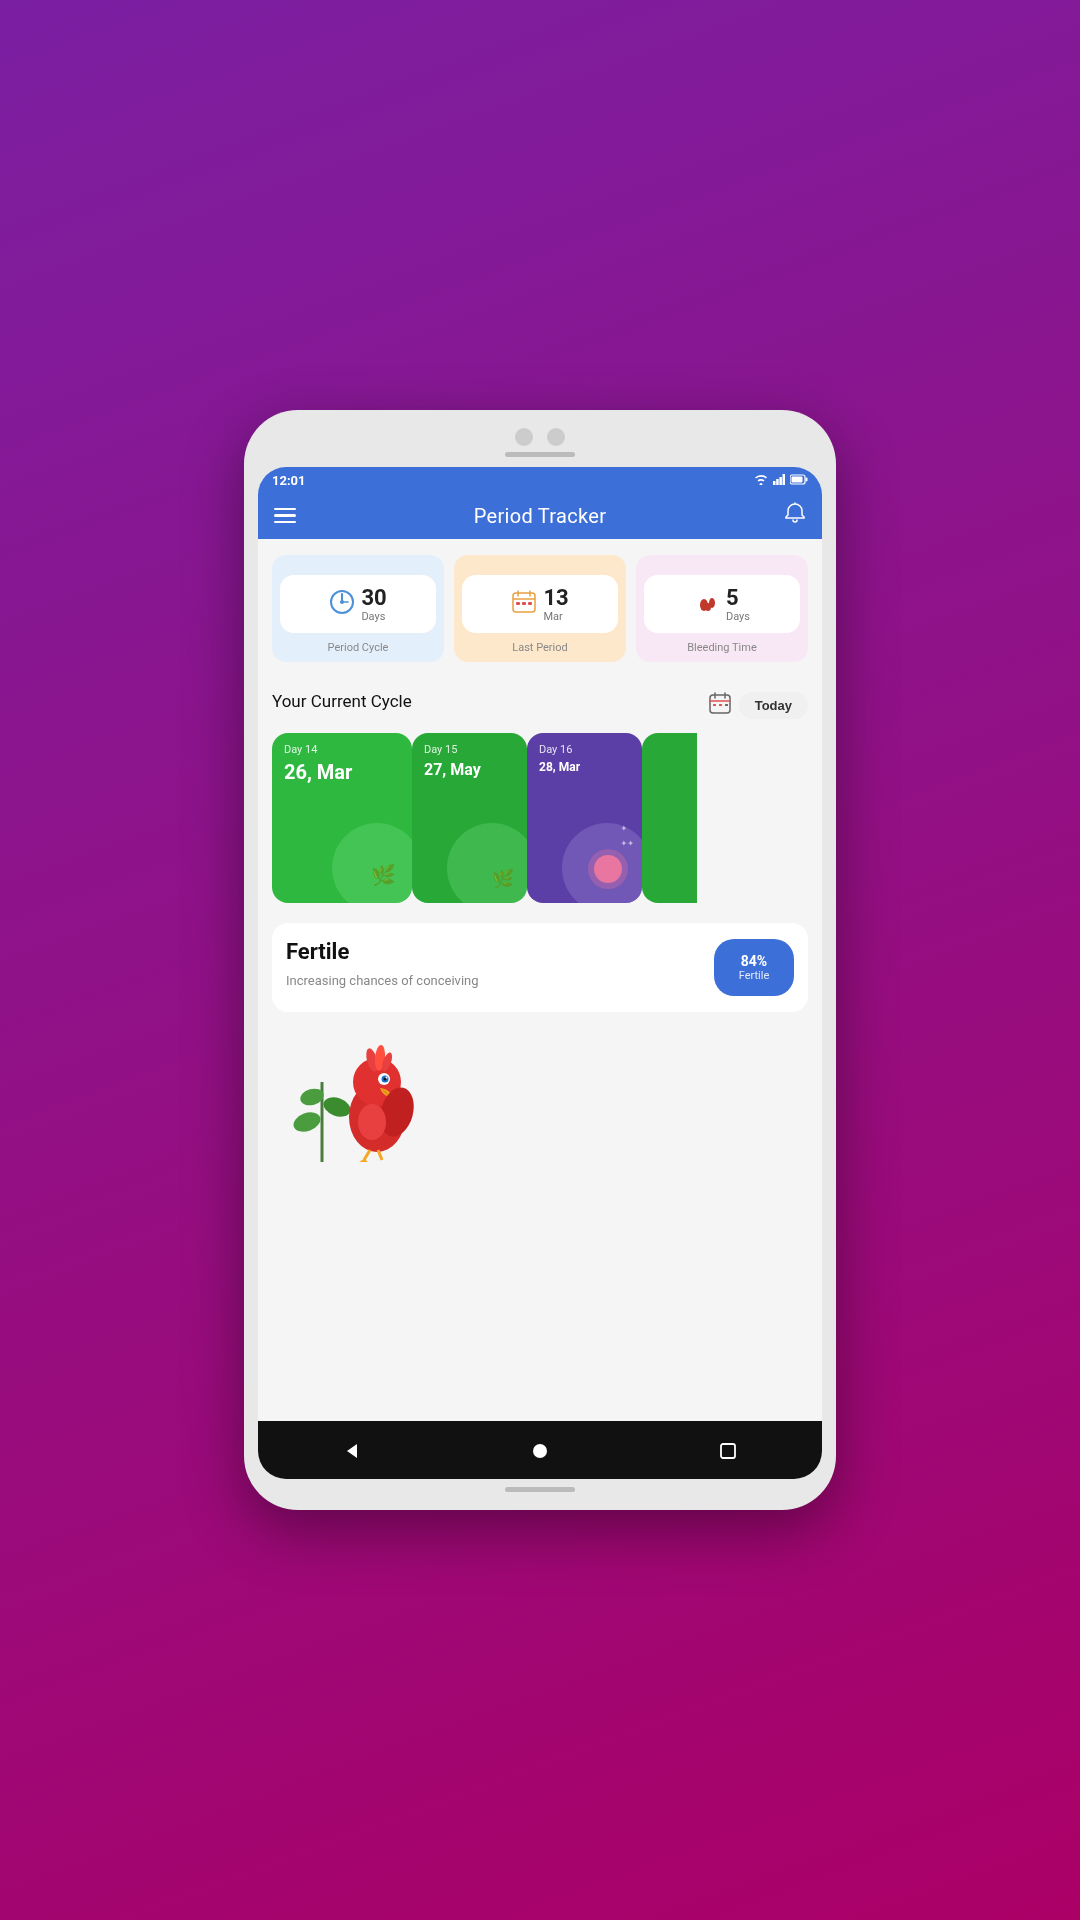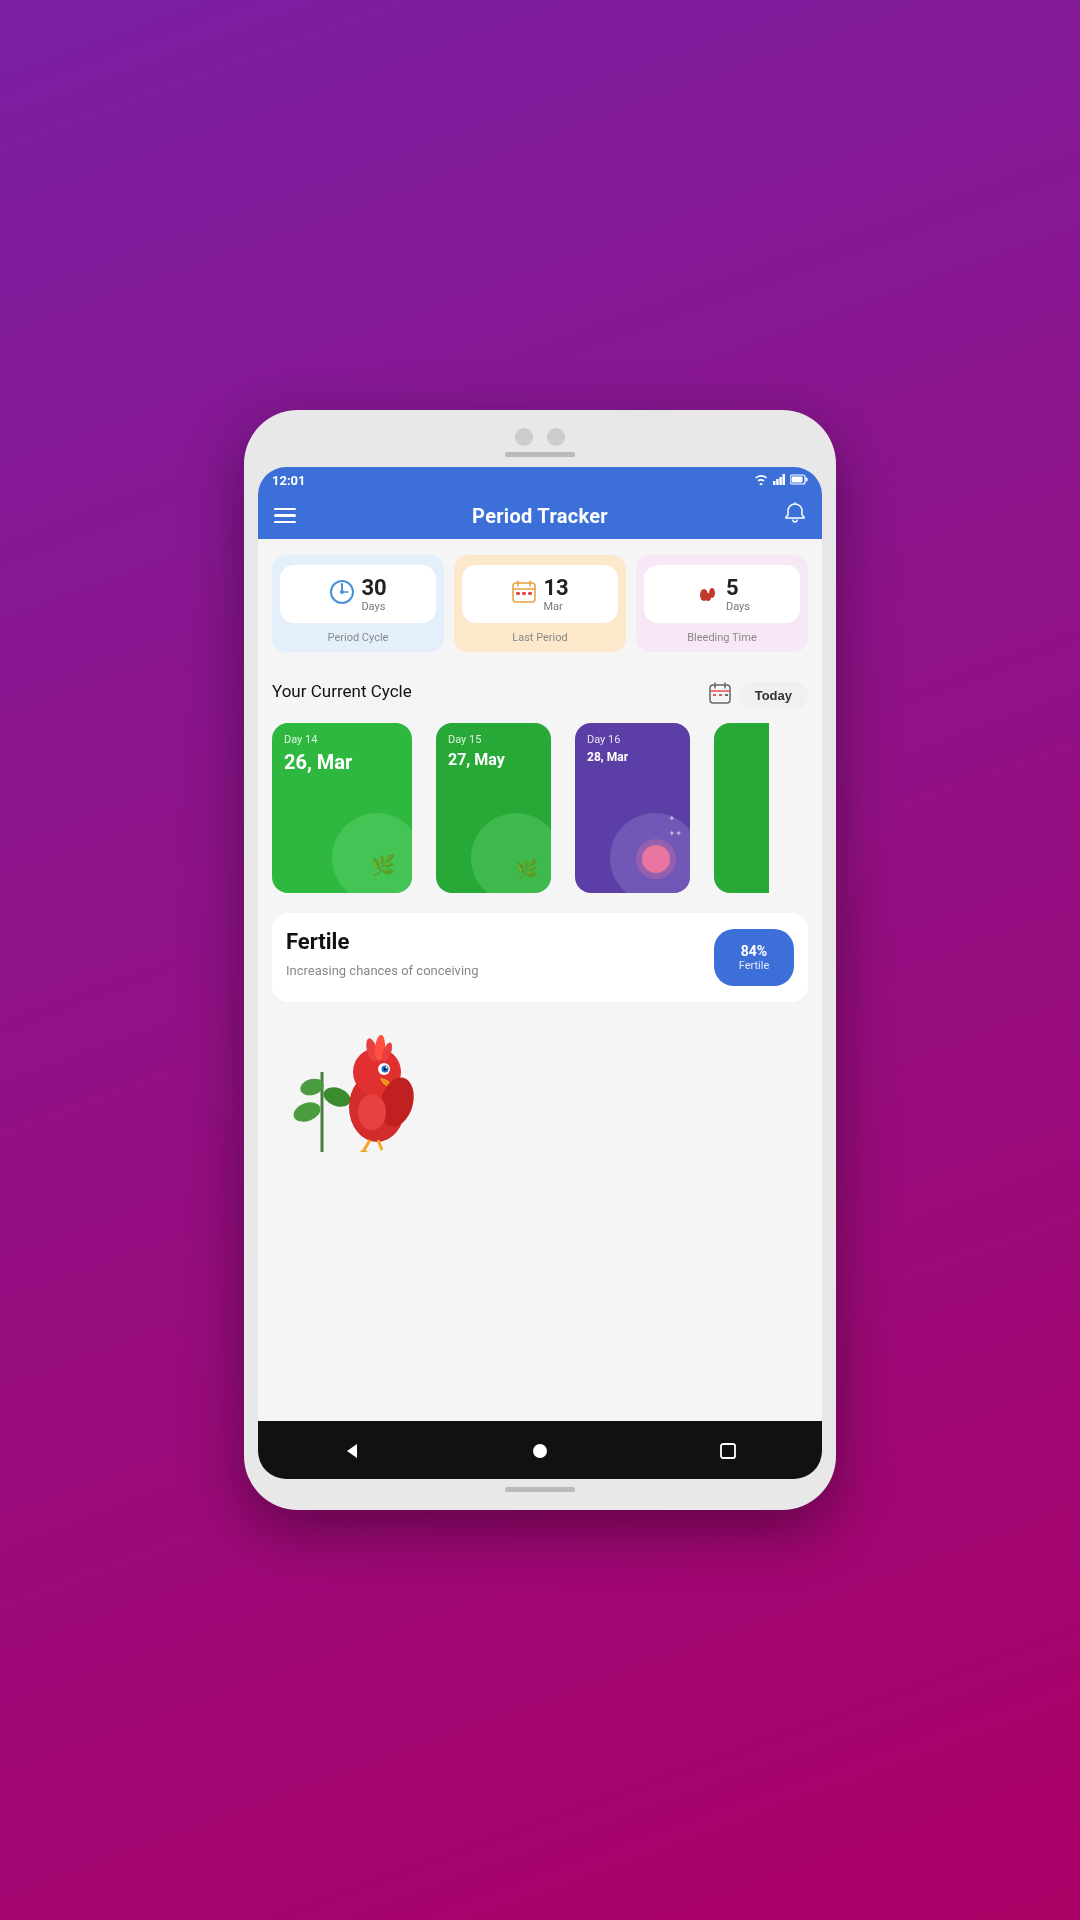--- a/index.html
+++ b/index.html
@@ -110,21 +110,21 @@
       height: 2.5px;
       background: white;
       border-radius: 2px;
     }
 
     .app-title {
       flex: 1;
       text-align: center;
       color: white;
       font-size: 20px;
-      font-weight: 700;
+      font-weight: 400;
       letter-spacing: 0.3px;
     }
 
     .bell-icon {
       color: white;
       font-size: 20px;
       cursor: pointer;
     }
 
     
@@ -155,20 +155,21 @@
     .stat-card-inner {
       background: white;
       border-radius: 14px;
       padding: 10px 8px;
       display: flex;
       align-items: center;
       justify-content: center;
       gap: 6px;
       width: 100%;
       margin-bottom: 8px;
+      margin-top: 10px;
     }
 
     .stat-icon {
       font-size: 22px;
     }
 
     .stat-number {
       font-size: 22px;
       font-weight: 700;
       color: #222;
@@ -221,21 +222,21 @@
       cursor: pointer;
     }
 
     .calendar-mini {
       font-size: 20px;
     }
 
     
     .cycle-cards-row {
       display: flex;
-      gap: 24px;
+      gap: 0;
       overflow: visible;
       margin-bottom: 20px;
     }
 
     .cycle-card {
       border-radius: 16px;
       padding: 10px 12px;
       min-width: 115px;
       max-width: 130px;
       min-height: 170px;

